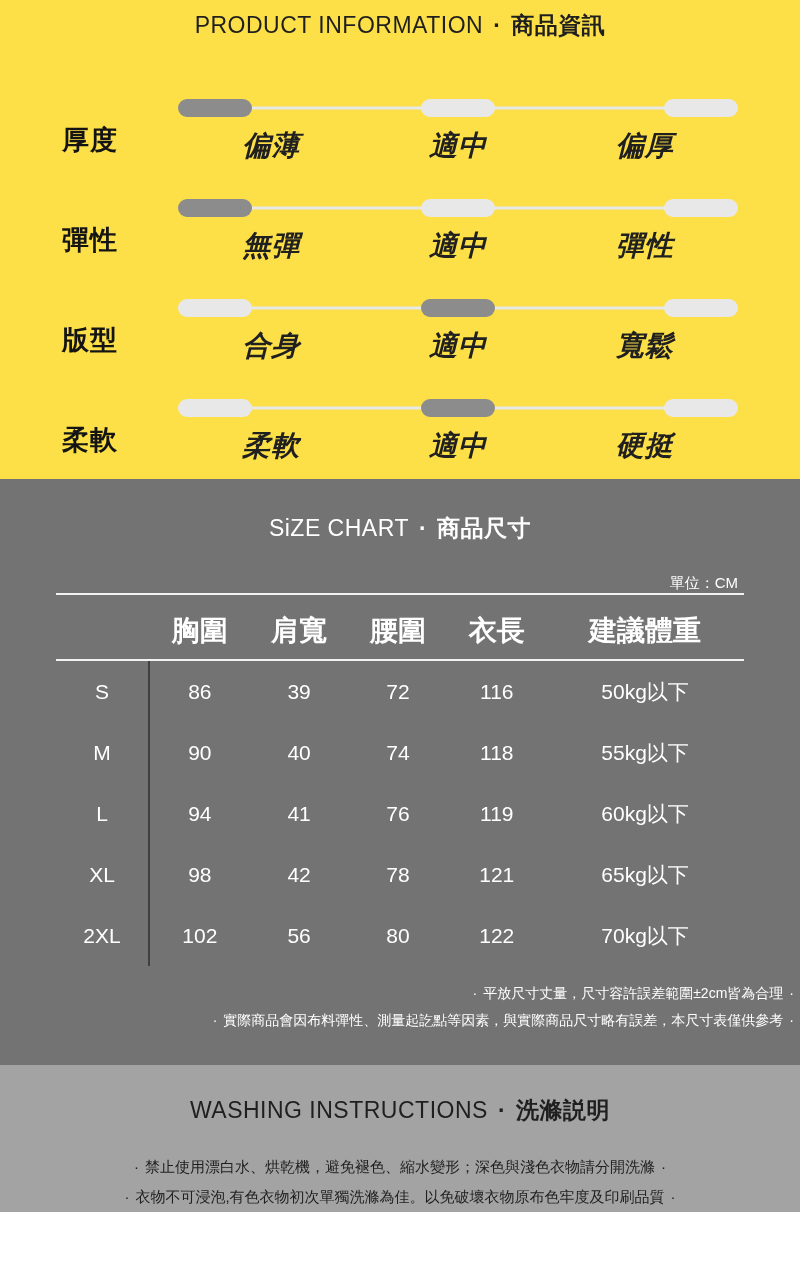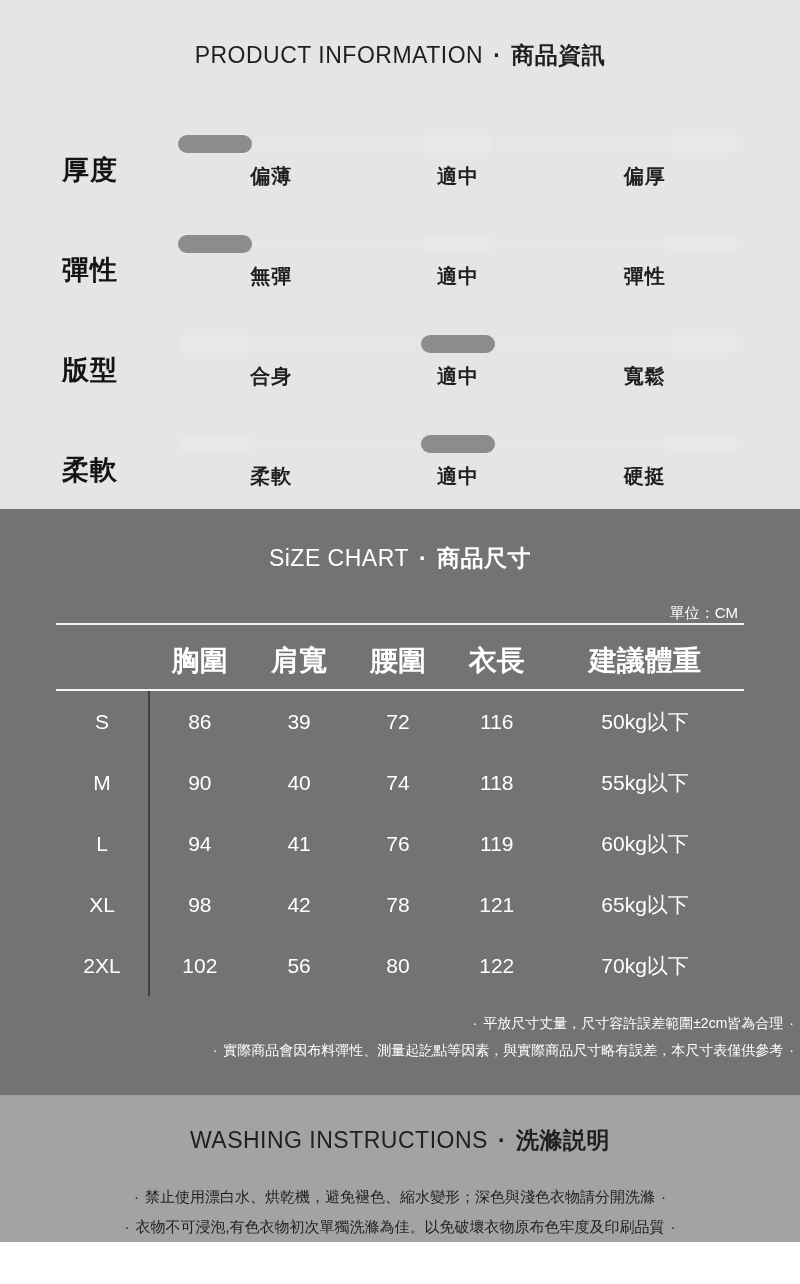--- a/index.html
+++ b/index.html
@@ -15,22 +15,22 @@
     overflow: hidden;
   }
   .page {
     width: 800px;
     height: 1284px;
     position: relative;
   }
 
   
   .product-info {
-    background: #e5e5e5;
-    padding-top: 40px;
+    background: #fde047;
+    padding-top: 10px;
   }
   .section-title {
     text-align: center;
     font-size: 23px;
     letter-spacing: 0.5px;
     color: #1f1f1f;
     font-weight: 400;
   }
   .section-title .cn {
     font-weight: 700;
@@ -92,24 +92,25 @@
   .pip.p2 { right: 0; }
   .pip.active { background: #8c8c8c; }
 
   .ticks {
     display: flex;
     margin-top: 10px;
   }
   .tick {
     flex: 1;
     text-align: center;
-    font-size: 20px;
+    font-size: 28px;
     font-weight: 700;
     color: #202020;
     letter-spacing: 1px;
+    font-style: italic;
   }
 
   
   .size-chart {
     background: #737373;
     color: #ffffff;
     padding: 34px 0 32px 0;
   }
   .size-chart .section-title {
     color: #ffffff;

